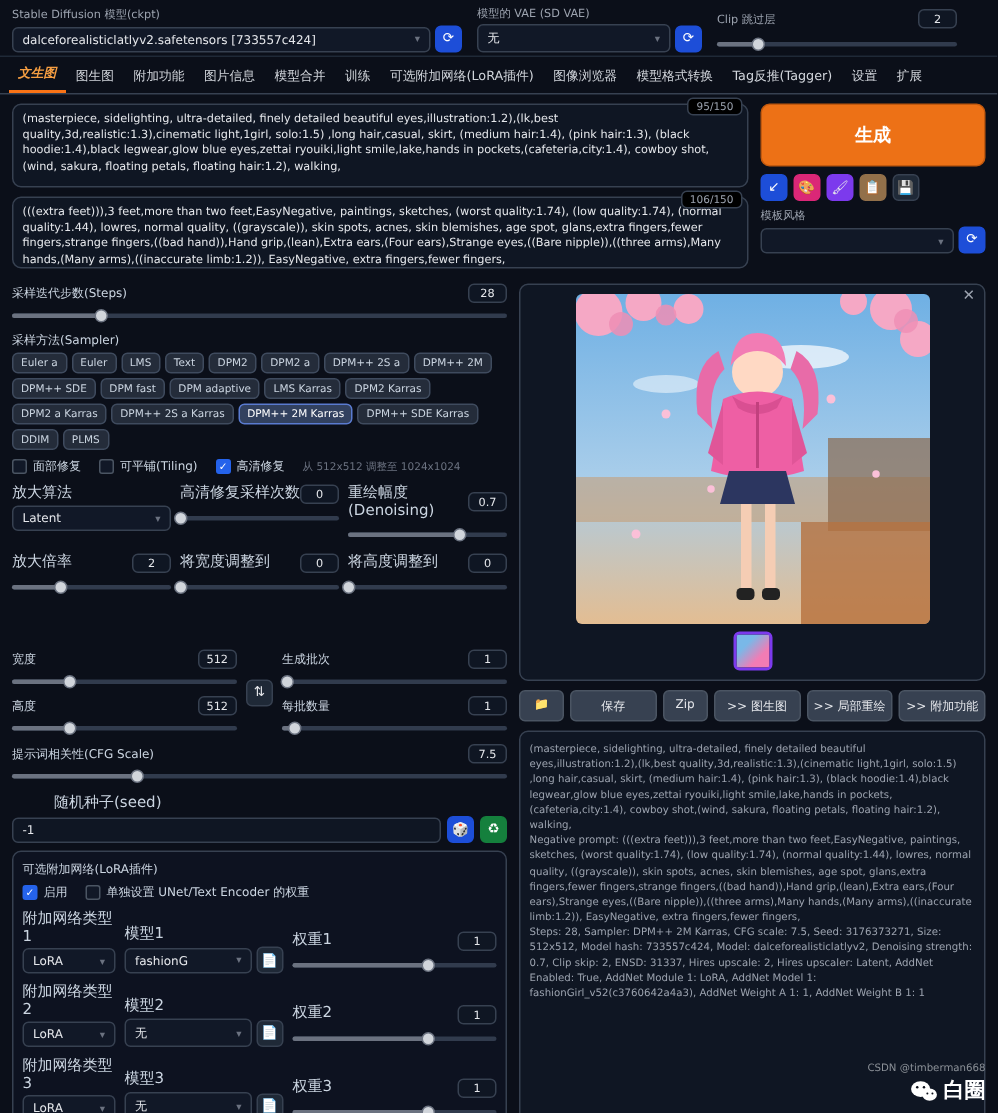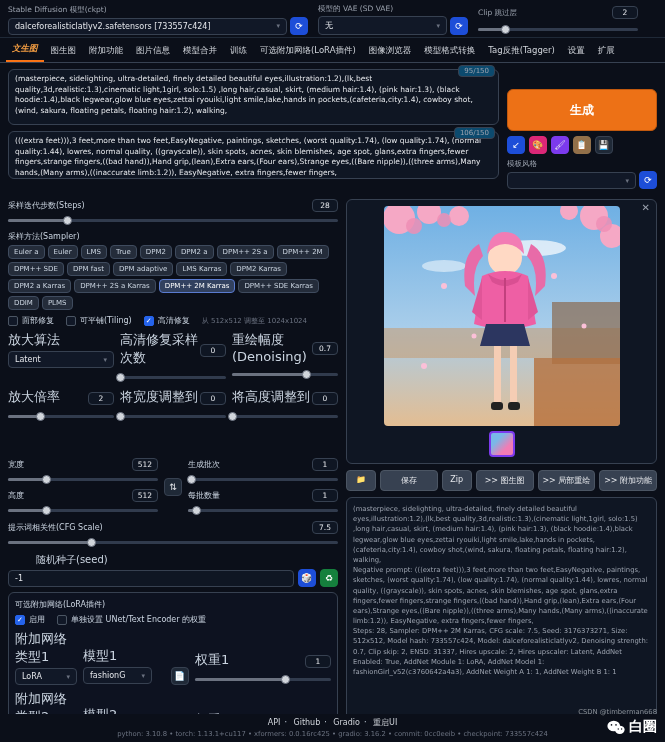--- a/index.html
+++ b/index.html
@@ -27,25 +27,25 @@
   .tabs { display:flex; gap:1px; padding:0 6px; border-bottom:1px solid #374151; align-items:flex-end;}
   .tab { padding:5px 6px; font-size:8.5px; color:#d1d5db; cursor:pointer; white-space:nowrap;}
   .tab.active { color:#f59e42; border-bottom:2px solid #f97316; font-weight:bold;font-style:italic;}
 
   .prompt-row { display:flex; gap:8px; padding:6px 8px;}
   .prompt-col { flex:1; display:flex; flex-direction:column; gap:6px;}
   .ta-wrap { position:relative;}
   .ta { background:#0f1623; border:1px solid #374151; border-radius:6px; padding:4px 6px;
         font-size:7.5px; line-height:1.4; color:#e5e7eb; overflow:hidden;}
   .ta.pos { height:56px;} .ta.neg { height:48px;}
-  .counter { position:absolute; top:-4px; right:4px; background:#0c4a6e; border:1px solid #374151;
+  .counter { position:absolute; top:-4px; right:4px; background:#000000; border:1px solid #374151;
              border-radius:4px; padding:1px 5px; font-size:7px; color:#9ca3af;}
   .gen-col { width:150px; display:flex; flex-direction:column; gap:5px;}
   .generate { background:#ed7116; border:1px solid #c2590e; border-radius:6px; height:42px;
-              color:#fff; font-weight:bold; font-size:12px; display:flex; align-items:center; justify-content:center; cursor:pointer;margin-top:20px;}
+              color:#fff; font-weight:bold; font-size:12px; display:flex; align-items:center; justify-content:center; cursor:pointer;}
   .icon-row { display:flex; gap:4px;}
   .styles-row { display:flex; gap:3px; align-items:flex-end;}
 
   .main { display:flex; gap:8px; padding:4px 8px 0;}
   .left { width:330px;}
   .right { flex:1; display:flex; flex-direction:column;}
   .block { margin-bottom:5px;}
   .ctl-head { display:flex; justify-content:space-between; align-items:center; font-size:8px; color:#cbd5e1;}
   .num { background:#0f1623; border:1px solid #374151; border-radius:4px; padding:1px 5px;
          min-width:26px; text-align:center; font-size:7.5px; color:#e5e7eb;}
@@ -58,28 +58,28 @@
   .pill { background:#242c3a; border:1px solid #3f4b5e; border-radius:4px; padding:2px 5px;
           font-size:7px; color:#cbd5e1; cursor:pointer; white-space:nowrap;}
   .pill.sel { background:#32415f; border-color:#5a7bd0; color:#fff;}
   .cbrow { display:flex; gap:12px; align-items:center; flex-wrap:wrap;}
   .cb { display:flex; gap:4px; align-items:center; cursor:pointer; font-size:8px; color:#cbd5e1;}
   .box { width:10px; height:10px; border:1px solid #4b5563; border-radius:2px; background:#111827;
          display:flex; align-items:center; justify-content:center; font-size:7px; color:#fff;}
   .box.checked { background:#2563eb; border-color:#2563eb;}
   .dim { font-size:7px; color:#6b7280;}
   .grid3 { display:grid; grid-template-columns:1fr 1fr 1fr; gap:6px;}
-  .lbl { font-size:13px; color:#cbd5e1; margin-bottom:2px;}
+  .lbl { font-size:10px; color:#cbd5e1; margin-bottom:2px;}
   .wh-grid { display:grid; grid-template-columns:1fr 18px 1fr; gap:6px; align-items:center;margin-top:36px;}
   .seed-row { display:flex; gap:4px; align-items:center; margin-top:2px;}
   .input { background:#0f1623; border:1px solid #374151; border-radius:4px; padding:3px 6px;
            font-size:8px; color:#e5e7eb; flex:1;}
   .panel { border:1px solid #374151; border-radius:6px; padding:6px; background:#0d1220;}
   .lora-row { display:grid; grid-template-columns:62px 106px 1fr; gap:6px; margin-top:5px; align-items:end;}
-  .model-line { display:flex; gap:19px; align-items:flex-start;}
+  .model-line { display:flex; gap:3px; align-items:center;}
   .grow { flex:1;}
   .wide-btn { width:100%; background:#374151; border:1px solid #4b5563; border-radius:4px;
               padding:4px; text-align:center; font-size:8.5px; color:#e5e7eb; cursor:pointer; margin-top:6px;}
   .img-wrap { border:1px solid #374151; border-radius:6px; background:#0f1623; padding:6px;
               display:flex; flex-direction:column; align-items:center; position:relative;}
   .close-x { position:absolute; top:2px; right:6px; color:#9ca3af; font-size:10px; cursor:pointer;}
   .thumb-sq { width:26px; height:26px; border:2px solid #7c3aed; border-radius:4px; margin-top:5px;
               background:linear-gradient(135deg,#79b8e8 30%,#f27cb4 70%); cursor:pointer;}
   .btn-row { display:flex; gap:4px; margin:6px 0;}
   .obtn { flex:1; background:#374151; border:1px solid #4b5563; border-radius:4px; padding:4px 2px;
@@ -196,21 +196,21 @@
             <div class="thumb"></div>
           </div>
       </div>
 
       <div class="block">
         <span style="font-size:8px;color:#cbd5e1;">采样方法(Sampler)</span>
         <div class="pills">
           <span class="pill">Euler a</span>
           <span class="pill">Euler</span>
           <span class="pill">LMS</span>
-          <span class="pill">True</span>
+          <span class="pill">Text</span>
           <span class="pill">DPM2</span>
           <span class="pill">DPM2 a</span>
           <span class="pill">DPM++ 2S a</span>
           <span class="pill">DPM++ 2M</span>
           <span class="pill">DPM++ SDE</span>
           <span class="pill">DPM fast</span>
           <span class="pill">DPM adaptive</span>
           <span class="pill">LMS Karras</span>
           <span class="pill">DPM2 Karras</span>
           <span class="pill">DPM2 a Karras</span>
@@ -592,29 +592,20 @@
         <div class="obtn">&gt;&gt; 局部重绘</div>
         <div class="obtn">&gt;&gt; 附加功能</div>
       </div>
 
       <div class="info">(masterpiece, sidelighting, ultra-detailed, finely detailed beautiful eyes,illustration:1.2),(lk,best quality,3d,realistic:1.3),(cinematic light,1girl, solo:1.5) ,long hair,casual, skirt, (medium hair:1.4), (pink hair:1.3), (black hoodie:1.4),black legwear,glow blue eyes,zettai ryouiki,light smile,lake,hands in pockets,(cafeteria,city:1.4), cowboy shot,(wind, sakura, floating petals, floating hair:1.2), walking,
 Negative prompt: (((extra feet))),3 feet,more than two feet,EasyNegative, paintings, sketches, (worst quality:1.74), (low quality:1.74), (normal quality:1.44), lowres, normal quality, ((grayscale)), skin spots, acnes, skin blemishes, age spot, glans,extra fingers,fewer fingers,strange fingers,((bad hand)),Hand grip,(lean),Extra ears,(Four ears),Strange eyes,((Bare nipple)),((three arms),Many hands,(Many arms),((inaccurate limb:1.2)), EasyNegative, extra fingers,fewer fingers,
 Steps: 28, Sampler: DPM++ 2M Karras, CFG scale: 7.5, Seed: 3176373271, Size: 512x512, Model hash: 733557c424, Model: dalceforealisticlatlyv2, Denoising strength: 0.7, Clip skip: 2, ENSD: 31337, Hires upscale: 2, Hires upscaler: Latent, AddNet Enabled: True, AddNet Module 1: LoRA, AddNet Model 1: fashionGirl_v52(c3760642a4a3), AddNet Weight A 1: 1, AddNet Weight B 1: 1</div>
     </div>
   </div>
 
-  <div class="footer">
-    <div class="flinks">
-      <span class="link">API</span>·
-      <span class="link">Github</span>·
-      <span class="link">Gradio</span>·
-      <span class="link">重启UI</span>
-    </div>
-    <div class="fver">python: 3.10.8  •  torch: 1.13.1+cu117  •  xformers: 0.0.16rc425  •  gradio: 3.16.2  •  commit: 0cc0eeib  •  checkpoint: 733557c424</div>
-  </div>
 
   <div class="wm">
     <div class="csdn">CSDN @timberman668</div>
     <div class="brand">
       <svg width="18" height="15" viewBox="0 0 24 20" fill="#ffffff">
         <ellipse cx="9" cy="8" rx="8.5" ry="7"></ellipse>
         <ellipse cx="17" cy="13" rx="6.5" ry="5.5"></ellipse>
         <circle cx="6" cy="6.5" r="1.1" fill="#0b0f19"></circle>
         <circle cx="12" cy="6.5" r="1.1" fill="#0b0f19"></circle>
         <circle cx="15" cy="12" r="0.9" fill="#0b0f19"></circle>

